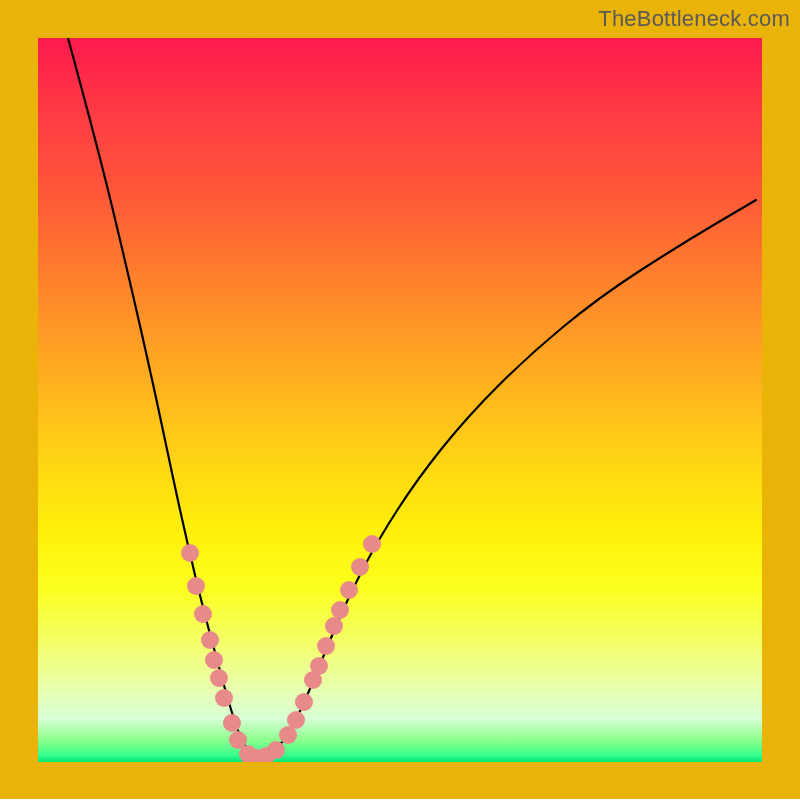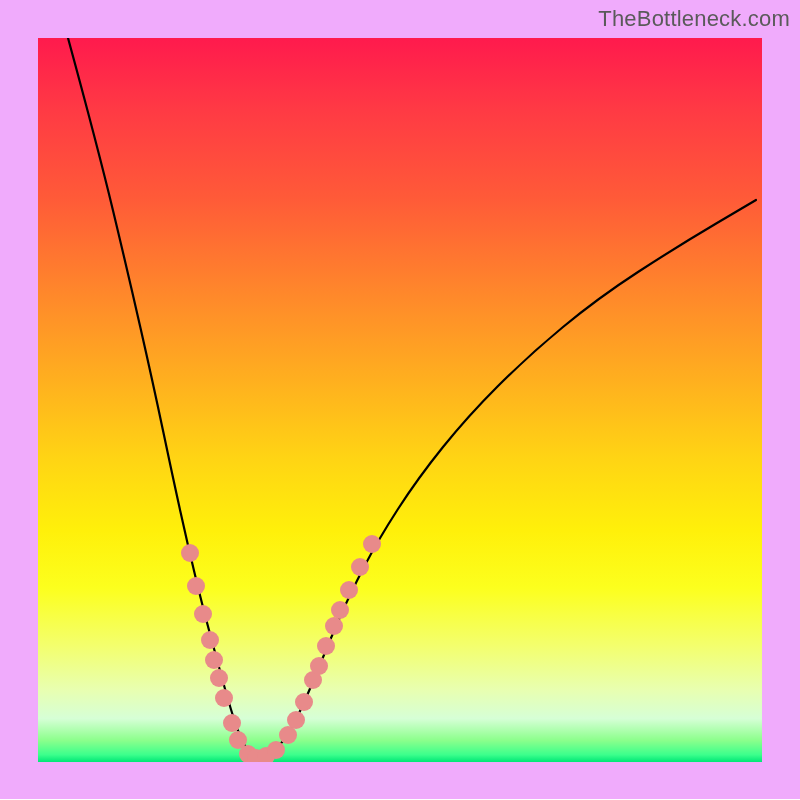--- a/index.html
+++ b/index.html
@@ -6,21 +6,21 @@
     margin: 0;
     padding: 0;
     width: 800px;
     height: 800px;
     overflow: hidden;
     font-family: Arial, Helvetica, sans-serif;
   }
   .root {
     width: 800px;
     height: 799px;
-    background: #f0abfc;
+    background: #eab308;
     position: relative;
   }
   .plot-area {
     position: absolute;
     left: 38px;
     top: 38px;
     width: 724px;
     height: 724px;
     overflow: hidden;
   }

